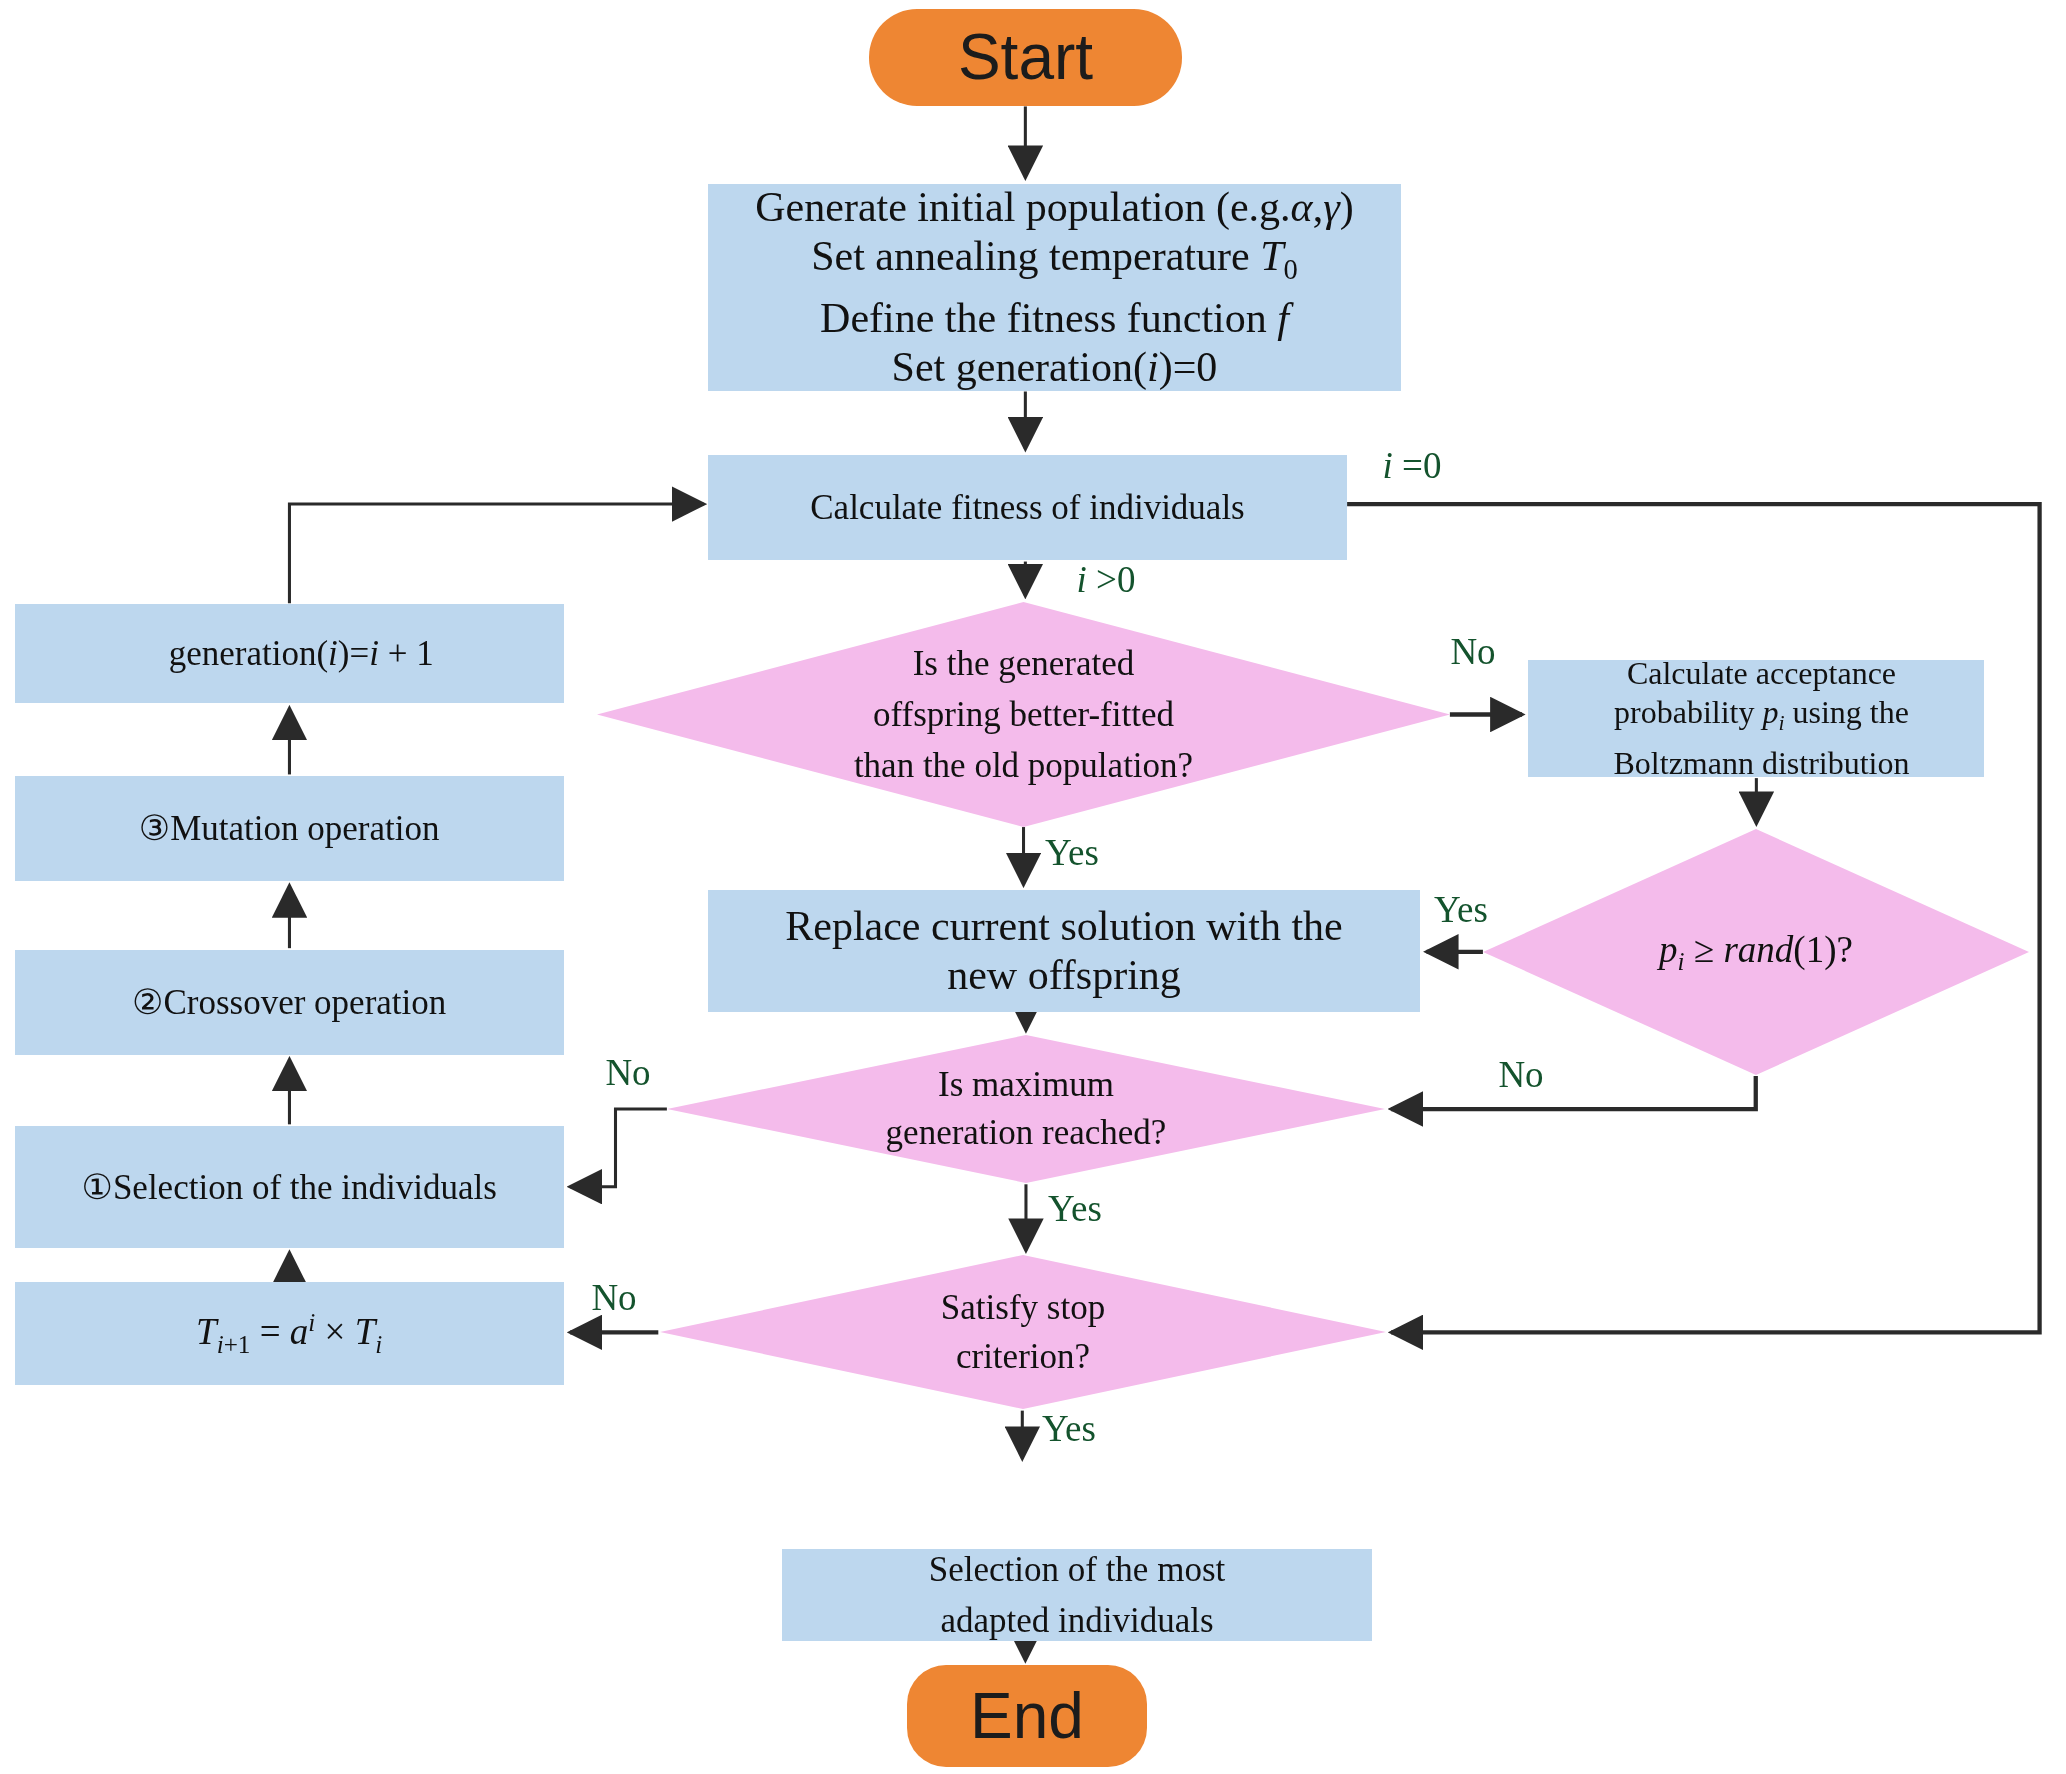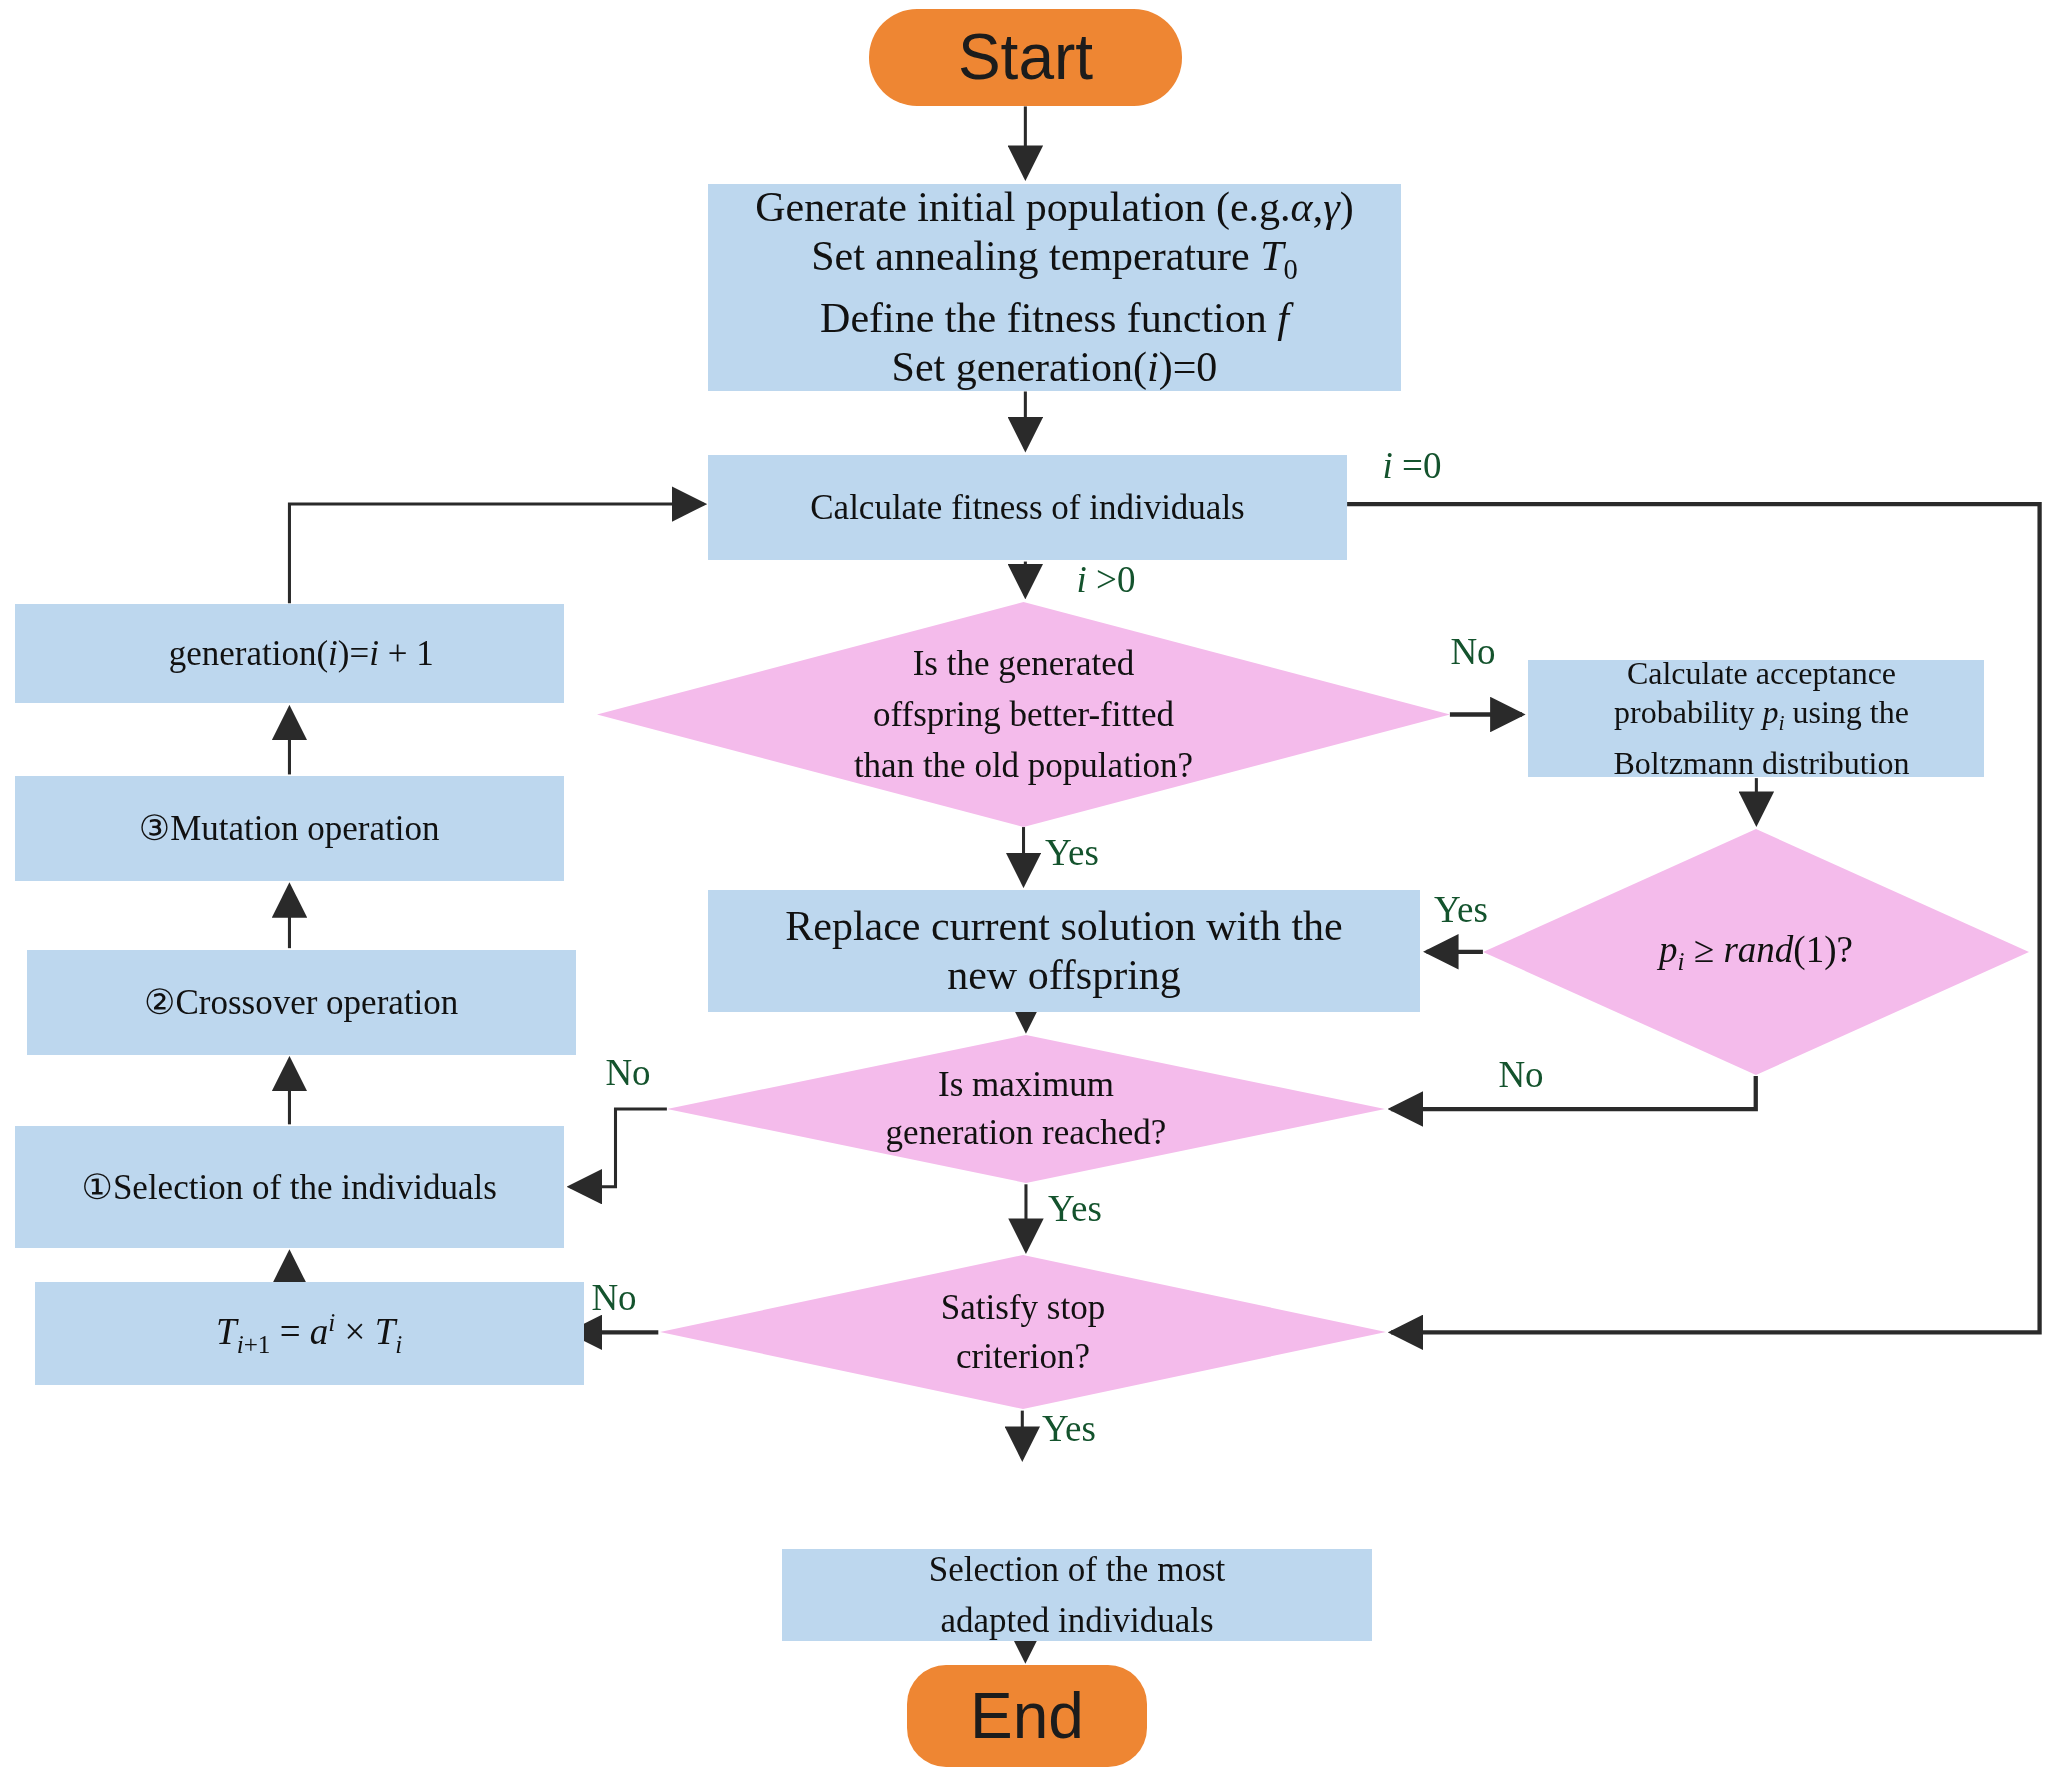--- a/index.html
+++ b/index.html
@@ -136,29 +136,29 @@
   </div>
 
   <div class="node box single" style="left:14.7px;top:604px;width:549px;height:99px;padding-left:24px;">
     <span>generation(<i>i</i>)=<i>i</i> + 1</span>
   </div>
 
   <div class="node box single" style="left:14.7px;top:776px;width:549px;height:105px;">
     <span>③Mutation operation</span>
   </div>
 
-  <div class="node box single" style="left:14.7px;top:950px;width:549px;height:105px;margin-left:12px;">
+  <div class="node box single" style="left:14.7px;top:950px;width:549px;height:105px;">
     <span>②Crossover operation</span>
   </div>
 
   <div class="node box single" style="left:14.7px;top:1126px;width:549px;height:122px;">
     <span>①Selection of the individuals</span>
   </div>
 
-  <div class="node box formula" style="left:14.7px;top:1282px;width:549px;height:103px;margin-left:20px;">
+  <div class="node box formula" style="left:14.7px;top:1282px;width:549px;height:103px;">
     <span><i>T</i><sub><i>i</i>+1</sub> = <i>a</i><sup><i>i</i></sup> × <i>T</i><sub><i>i</i></sub></span>
   </div>
 
   <div class="elabel" style="left:1412px;top:465px;"><i>i</i> =0</div>
   <div class="elabel" style="left:1106px;top:579px;"><i>i</i> &gt;0</div>
   <div class="elabel" style="left:1473px;top:651px;">No</div>
   <div class="elabel" style="left:1072px;top:852px;">Yes</div>
   <div class="elabel" style="left:1461px;top:909px;">Yes</div>
   <div class="elabel" style="left:1521px;top:1074px;">No</div>
   <div class="elabel" style="left:628px;top:1072px;">No</div>

